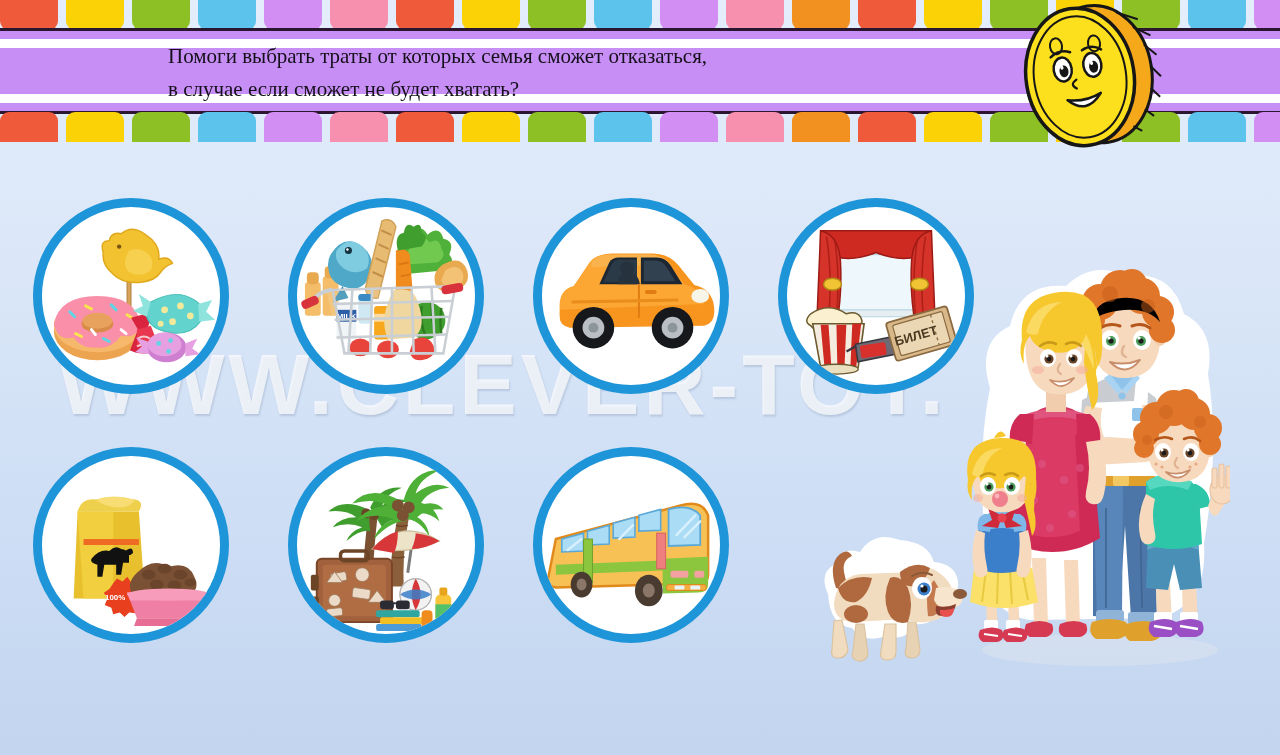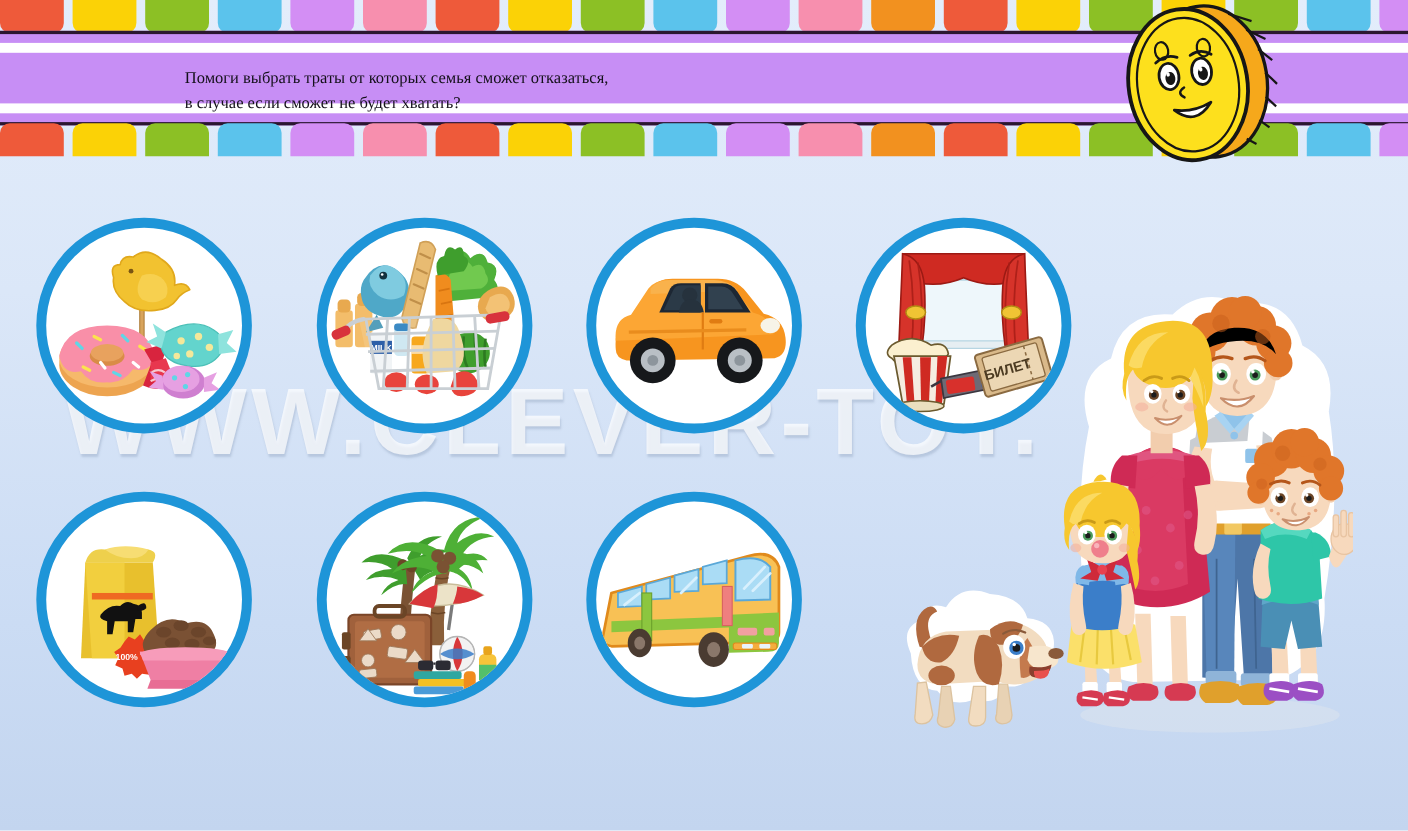--- a/index.html
+++ b/index.html
@@ -26,23 +26,22 @@
     position:absolute; left:0; top:28px; width:1280px; height:86px;
     background:#c78ef5;
     border-top:3px solid #2b1630; border-bottom:3px solid #2b1630;
   }
   .band-stripe { position:absolute; left:0; width:1280px; height:9px; background:#ffffff; }
   .band-stripe.s1 { top:8px; }
   .band-stripe.s2 { bottom:8px; }
 
   .headline {
     position:absolute; left:168px; top:40px; width:800px;
-    color:#14101a; font-size:15px; line-height:1.55;
+    color:#14101a; font-size:21px; line-height:1.55;
     font-family:"Liberation Serif", serif;
-    margin-top:20px;
   }
   .headline .ln { display:block; white-space:nowrap; }
 
   
   .coin-wrap { position:absolute; left:1006px; top:2px; width:160px; height:148px; }
   .coin-wrap svg { width:100%; height:100%; display:block; }
 
   
   .watermark {
     position:absolute; left:58px; top:335px; width:1160px;

